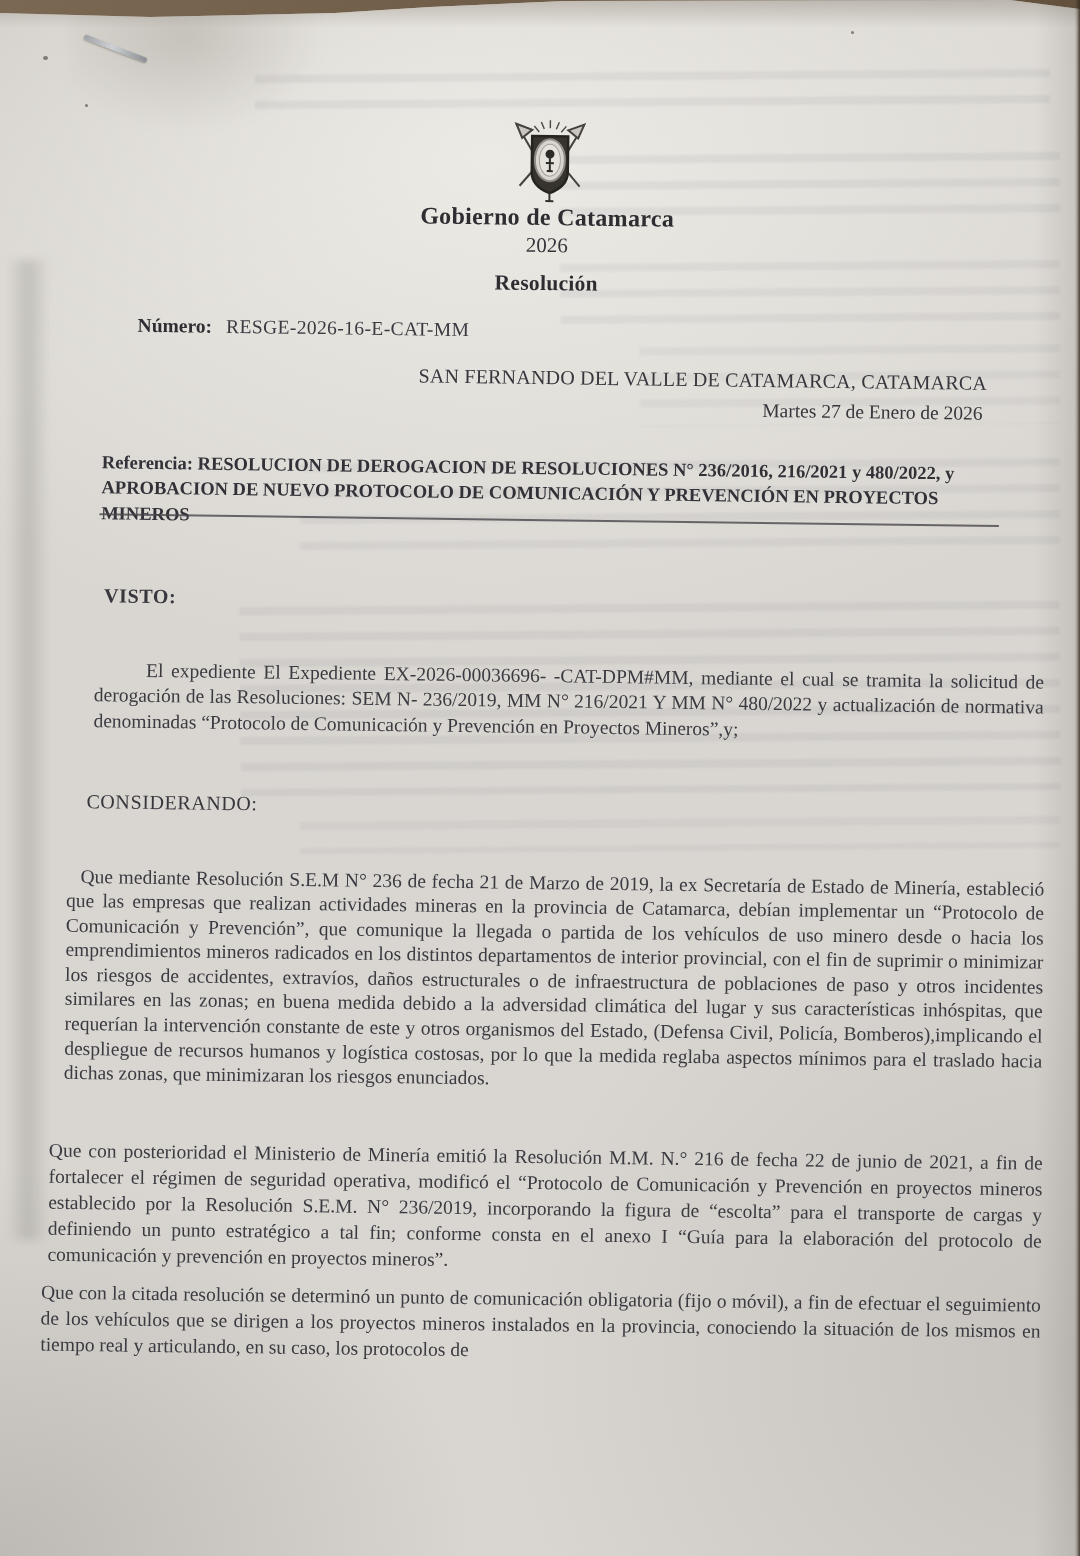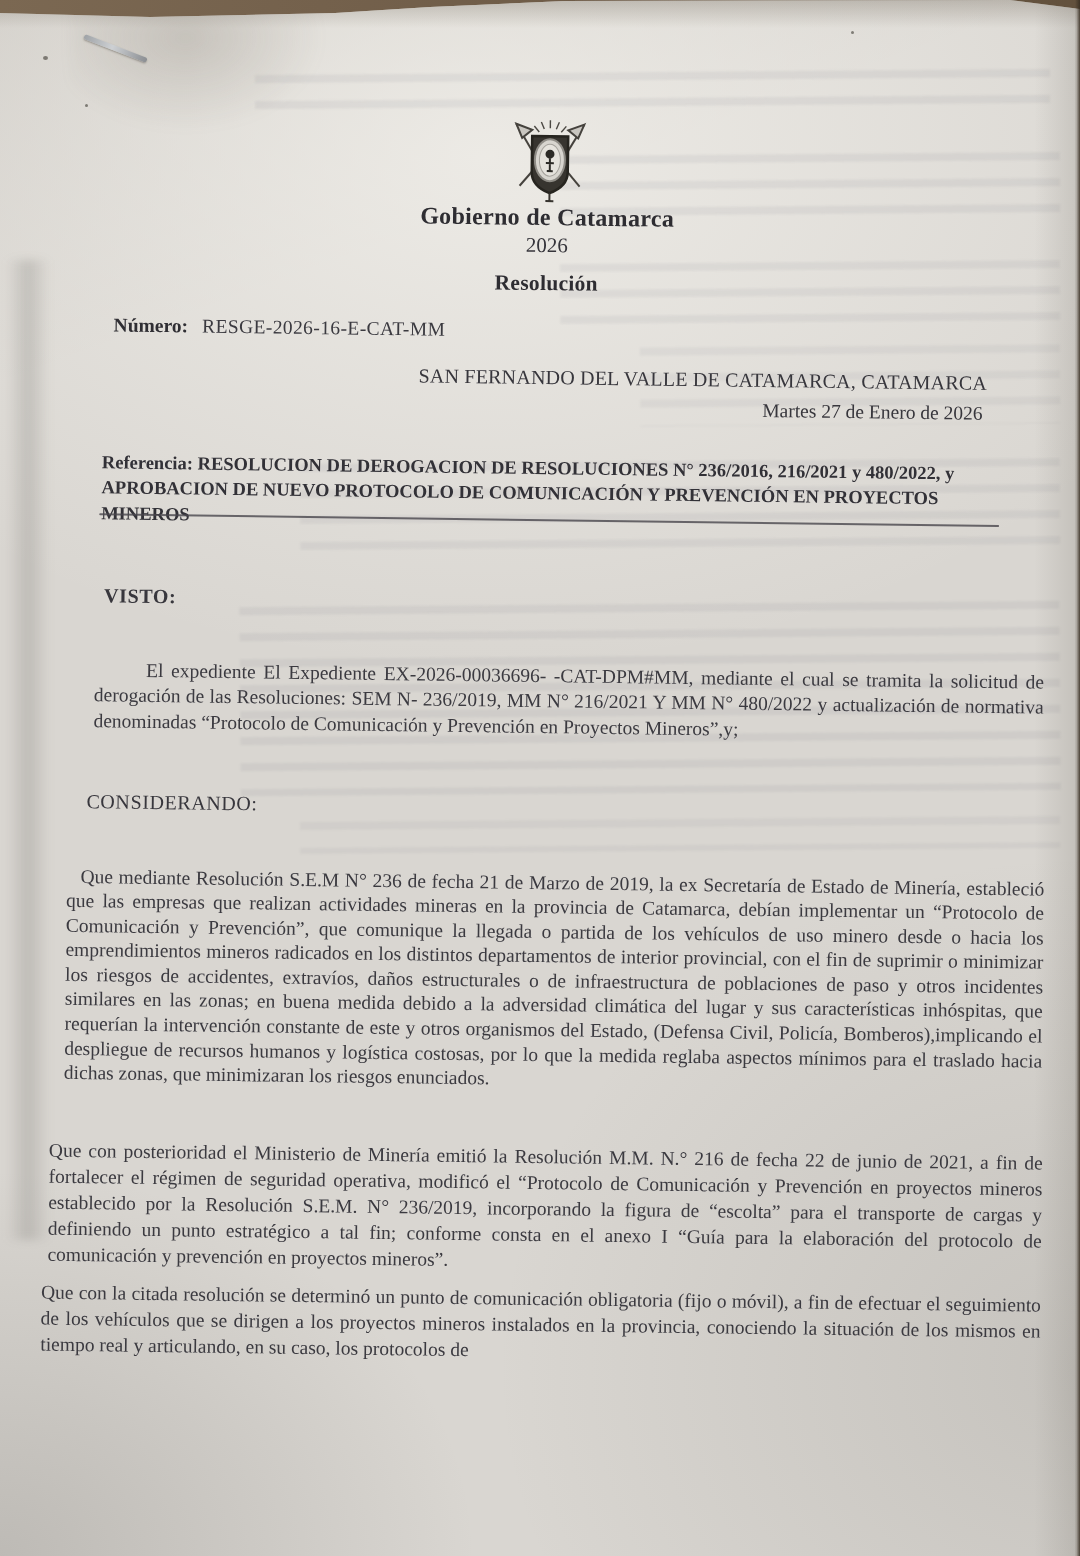--- a/index.html
+++ b/index.html
@@ -58,21 +58,21 @@
     position:absolute;inset:0;transform:rotate(0.75deg);transform-origin:540px 0px;
     color:#3b3a40;
   }
   .abs{position:absolute;}
   .center-col{left:290px;width:520px;text-align:center;}
   .gov{top:204px;font-size:24px;font-weight:bold;color:#2e2d32;letter-spacing:.3px;}
   .year{top:233px;font-size:21px;color:#36353b;}
   .restitle{top:271px;font-size:21.5px;font-weight:bold;color:#2e2d32;letter-spacing:.3px;}
   .crest{left:506px;top:116px;width:92px;height:92px;}
   .numrow{left:118px;top:320px;font-size:19.5px;white-space:nowrap;}
-  .numrow .lbl{font-weight:bold;color:#2f2e33;}
+  .numrow .lbl{font-weight:bold;color:#2f2e33;margin-left:24px;}
   .numrow .val{margin-left:14px;letter-spacing:.4px;}
   .cityline{right:88px;top:366px;font-size:20px;white-space:nowrap;letter-spacing:.2px;color:#37363c;}
   .dateline{right:92px;top:397px;font-size:19.5px;white-space:nowrap;color:#37363c;}
   .refblock{left:108px;top:437px;width:908px;font-size:18.5px;font-weight:bold;line-height:25.5px;color:#323137;text-align:left;}
   .ref-underline{left:106px;top:519px;width:900px;height:2px;background:rgba(72,70,76,.8);border-radius:1px;}
   .secthead{font-size:20px;font-weight:normal;letter-spacing:.6px;color:#38373d;}
   .visto-h{left:112px;top:590px;font-weight:bold;}
   .cons-h{left:97px;top:796px;}
   .body-p{font-size:19.5px;text-align:justify;color:#3b3a40;}
   .visto-p{left:103px;top:643px;width:950px;line-height:25.5px;text-indent:52px;}

